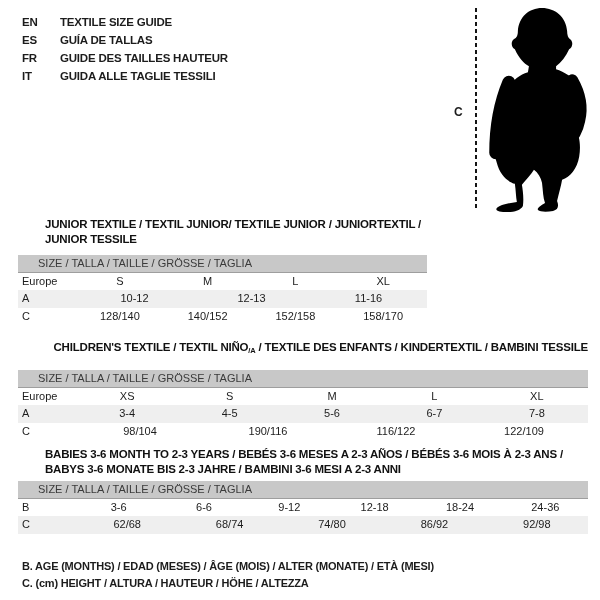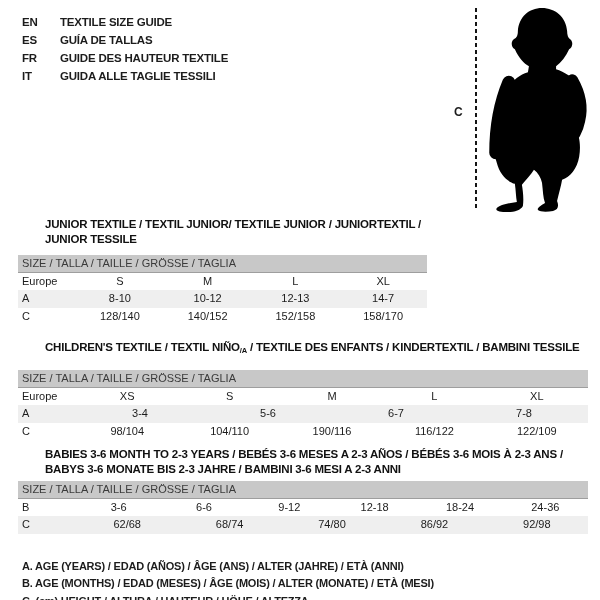--- a/index.html
+++ b/index.html
@@ -42,33 +42,33 @@
 
   
   .tbl{margin-left:18px;}
   .tbl-title{
     font-weight:700;font-size:11.5px;line-height:15px;letter-spacing:-0.2px;
     padding-left:3px;color:#111;margin-left:24px;
   }
   .t1{margin-top:5px;}
   .t1 .tbl-title{margin-bottom:8px;}
   .t2{margin-top:15px;}
-  .t2 .tbl-title{margin-bottom:12px;}
+  .t2 .tbl-title{margin-bottom:12px;text-align:right;}
   .t3{margin-top:7px;}
   .t3 .tbl-title{margin-bottom:4px;}
   .narrow{width:409px;}
   .wide{width:570px;}
   .sub-a{font-size:7.5px;vertical-align:-2px;font-weight:700;}
 
   .hdr-row{
     background:var(--hdr-bg);
     color:var(--hdr-txt);
     font-size:11px;
     height:17.5px;line-height:17px;
-    padding-left:4px;
+    padding-left:20px;
     border-bottom:1px solid #9e9e9e;
   }
   .data-row{
     display:flex;height:17.5px;line-height:17.5px;font-size:11px;
   }
   .data-row.shaded{background:var(--alt-bg);}
   .row-label{flex:0 0 58px;padding-left:4px;text-align:left;}
   .cell{flex:1;text-align:center;}
 
   
@@ -87,21 +87,21 @@
         <div class="lang-row">
           <span class="lang-code">EN</span>
           <span class="lang-label">TEXTILE SIZE GUIDE</span>
         </div>
         <div class="lang-row">
           <span class="lang-code">ES</span>
           <span class="lang-label">GUÍA DE TALLAS</span>
         </div>
         <div class="lang-row">
           <span class="lang-code">FR</span>
-          <span class="lang-label">GUIDE DES HAUTEUR TEXTILE</span>
+          <span class="lang-label">GUIDE DES TAILLES HAUTEUR</span>
         </div>
         <div class="lang-row">
           <span class="lang-code">IT</span>
           <span class="lang-label">GUIDA ALLE TAGLIE TESSILI</span>
         </div>
       </div>
 
     <div class="figure">
       <span class="c-label">C</span>
       <div class="dash-line"></div>
@@ -153,24 +153,23 @@
       <div class="hdr-row">SIZE / TALLA / TAILLE / GRÖSSE / TAGLIA</div>
       <div class="data-row">
         <span class="row-label">Europe</span>
         <span class="cell">S</span>
         <span class="cell">M</span>
         <span class="cell">L</span>
         <span class="cell">XL</span>
       </div>
       <div class="data-row shaded">
         <span class="row-label">A</span>
-        <span class="cell">8-10</span>
         <span class="cell">10-12</span>
         <span class="cell">12-13</span>
-        <span class="cell">14-7</span>
+        <span class="cell">11-16</span>
       </div>
       <div class="data-row">
         <span class="row-label">C</span>
         <span class="cell">128/140</span>
         <span class="cell">140/152</span>
         <span class="cell">152/158</span>
         <span class="cell">158/170</span>
       </div>
     </section>
   <section class="tbl t2 wide">
@@ -180,28 +179,28 @@
         <span class="row-label">Europe</span>
         <span class="cell">XS</span>
         <span class="cell">S</span>
         <span class="cell">M</span>
         <span class="cell">L</span>
         <span class="cell">XL</span>
       </div>
       <div class="data-row shaded">
         <span class="row-label">A</span>
         <span class="cell">3-4</span>
+        <span class="cell">4-5</span>
         <span class="cell">5-6</span>
         <span class="cell">6-7</span>
         <span class="cell">7-8</span>
       </div>
       <div class="data-row">
         <span class="row-label">C</span>
         <span class="cell">98/104</span>
-        <span class="cell">104/110</span>
         <span class="cell">190/116</span>
         <span class="cell">116/122</span>
         <span class="cell">122/109</span>
       </div>
     </section>
   <section class="tbl t3 wide">
       <div class="tbl-title">
         <div>BABIES 3-6 MONTH TO 2-3 YEARS / BEBÉS 3-6 MESES A 2-3 AÑOS / BÉBÉS 3-6 MOIS À 2-3 ANS /</div>
         <div>BABYS 3-6 MONATE BIS 2-3 JAHRE / BAMBINI 3-6 MESI A 2-3 ANNI</div>
       </div>
@@ -219,18 +218,17 @@
         <span class="row-label">C</span>
         <span class="cell">62/68</span>
         <span class="cell">68/74</span>
         <span class="cell">74/80</span>
         <span class="cell">86/92</span>
         <span class="cell">92/98</span>
       </div>
     </section>
 
   <div class="legend">
-      <div>A. AGE (YEARS) / EDAD (AÑOS) / ÂGE (ANS) / ALTER (JAHRE) / ETÀ (ANNI)</div>
       <div>B. AGE (MONTHS) / EDAD (MESES) / ÂGE (MOIS) / ALTER (MONATE) / ETÀ (MESI)</div>
       <div>C. (cm) HEIGHT / ALTURA / HAUTEUR / HÖHE / ALTEZZA</div>
     </div>
 
 </div>
 
 </body></html>

